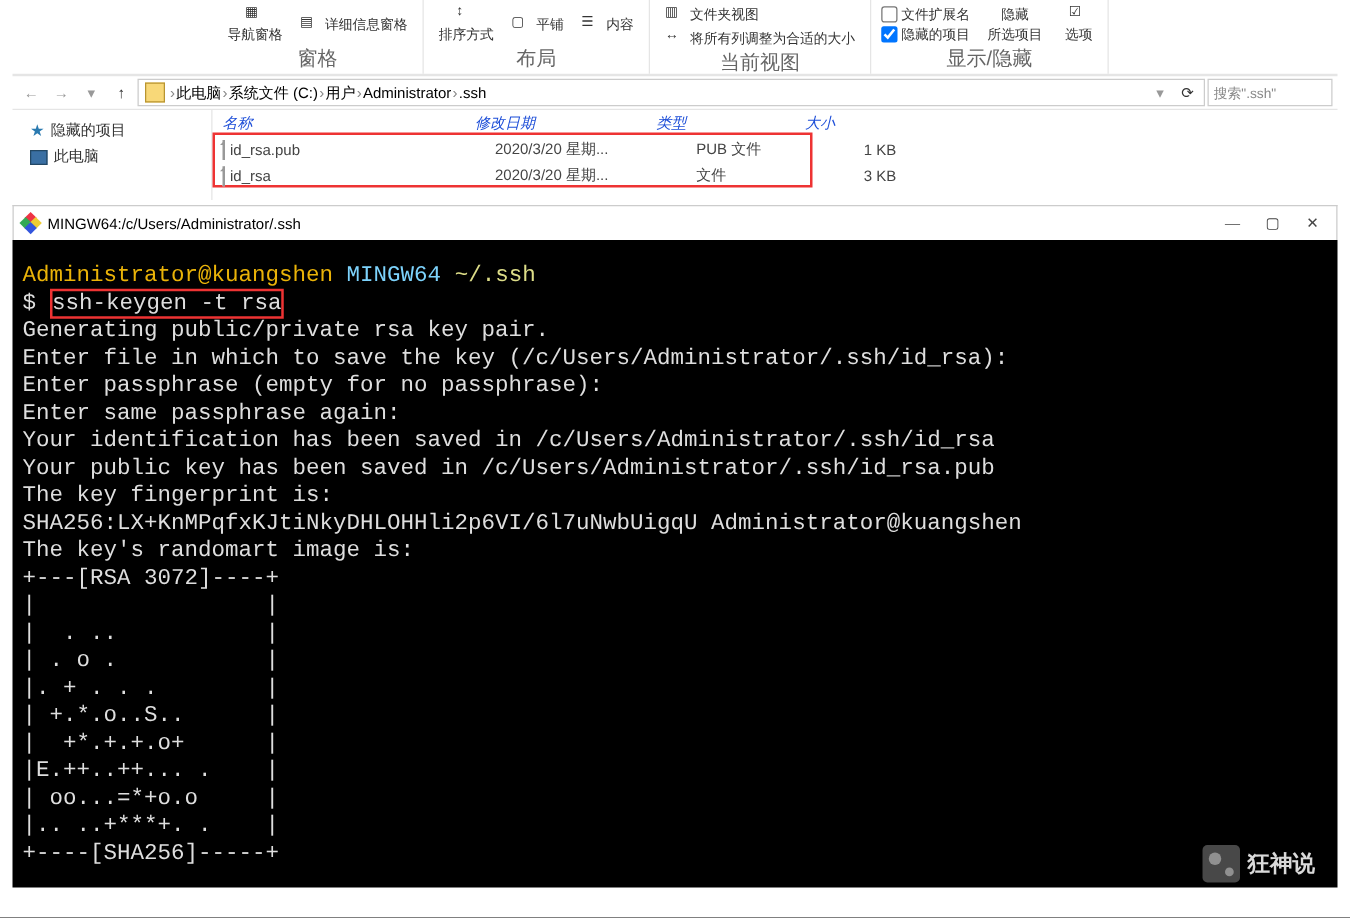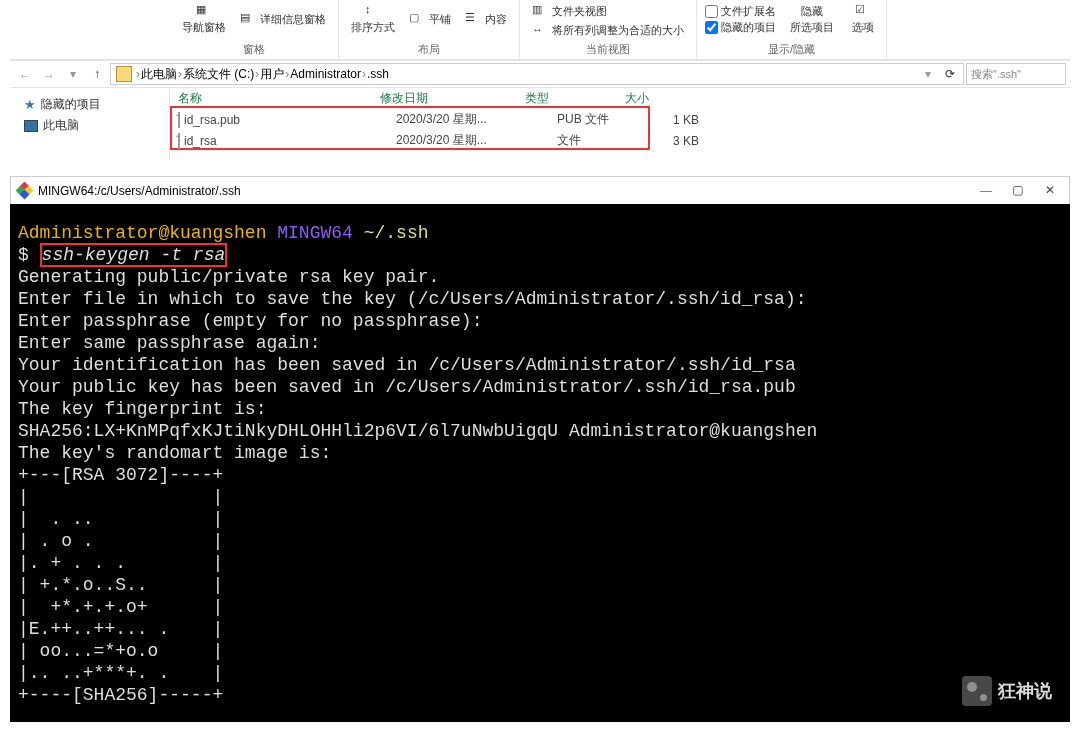--- a/index.html
+++ b/index.html
@@ -6,67 +6,67 @@
 body { font-family: "Microsoft YaHei", "Segoe UI", sans-serif; font-size: 12px; background: #fff; width: 1080px; height: 734px; position: relative; overflow: hidden; }
 .page-wrap { background: #fff; padding: 0 10px; }
 
 
 .ribbon { background: #fff; border-bottom: 1px solid #e5e5e5; height: 60px; display: flex; padding-left: 160px; }
 .ribbon-group { display: flex; flex-direction: column; align-items: center; border-right: 1px solid #e5e5e5; padding: 0 8px; height: 100%; justify-content: space-between; }
 .ribbon-items { display: flex; gap: 6px; align-items: center; padding-top: 2px; flex-wrap: wrap; max-width: 200px; }
 .ribbon-btn { display: flex; flex-direction: column; align-items: center; gap: 1px; font-size: 11px; color: #333; padding: 1px 4px; }
 .ribbon-btn.h { flex-direction: row; gap: 4px; }
 .ribbon-ico { width: 16px; height: 16px; display: inline-block; }
-.ribbon-label { font-size: 11px; color: #666; padding: 1px 0 2px; }
+.ribbon-label { font-size: 16px; color: #666; padding: 1px 0 2px; }
 .ribbon-check { font-size: 11px; color: #333; display: flex; align-items: center; gap: 3px; }
 
 
 .addrbar { display: flex; align-items: center; height: 28px; background: #fff; border-top: 1px solid #e5e5e5; border-bottom: 1px solid #e5e5e5; padding: 2px 4px; gap: 2px; }
 .nav-btn { width: 22px; height: 22px; display: flex; align-items: center; justify-content: center; color: #999; }
 .nav-btn.enabled { color: #333; }
 .crumbs { flex: 1; display: flex; align-items: center; border: 1px solid #ccc; height: 22px; padding: 0 2px; font-size: 12px; }
 .crumbs .ico { width: 16px; height: 16px; background: #f8d878; border: 1px solid #b89430; margin: 0 3px; }
 .crumb-sep { color: #888; padding: 0 1px; }
 .searchbox { width: 100px; border: 1px solid #ccc; height: 22px; padding: 0 4px; font-size: 11px; color: #888; display: flex; align-items: center; }
 
 
 .filearea { display: flex; height: 72px; background: #fff; }
 .sidebar { width: 160px; border-right: 1px solid #e5e5e5; padding: 6px 0 0 14px; }
 .side-item { display: flex; align-items: center; gap: 5px; font-size: 12px; color: #333; padding: 2px 0; }
 .star-ico { color: #2a7ab0; font-size: 13px; }
 .pc-ico { width: 14px; height: 12px; background: #3a6fa3; border: 1px solid #234764; }
 .filelist { flex: 1; position: relative; }
-.cols { display: flex; font-size: 12px; color: #15803d; padding: 2px 0; }
+.cols { display: flex; font-size: 12px; color: #1d4ed8; padding: 2px 0; font-style: italic; }
 .col-name { width: 210px; padding-left: 8px; }
 .col-date { width: 145px; }
 .col-type { width: 100px; }
-.col-size { width: 70px; text-align: left; padding-right: 8px; }
+.col-size { width: 70px; text-align: center; padding-right: 8px; }
 .highlight-box { position: absolute; border: 2px solid #e33; top: 18px; left: 0; width: 480px; height: 44px; pointer-events: none; }
 .file-row { display: flex; font-size: 12px; color: #444; padding: 2px 0; align-items: center; gap: 16px; }
 .file-ico { width: 14px; height: 16px; border: 1px solid #999; background: #fff; margin-right: 4px; position: relative; }
 .file-ico::after { content: ""; position: absolute; right: -1px; top: -1px; border-style: solid; border-width: 0 0 4px 4px; border-color: transparent transparent #999 transparent; }
 
 
-.terminal-wrap { margin-top: 16px; }
+.terminal-wrap { margin-top: 4px; }
 .term-title { background: #fff; border: 1px solid #ccc; border-bottom: none; height: 28px; display: flex; align-items: center; justify-content: space-between; padding: 0 4px 0 6px; font-size: 12px; }
 .term-title-left { display: flex; align-items: center; gap: 5px; }
 .term-logo { width: 16px; height: 16px; position: relative; }
 .term-logo span { position: absolute; width: 7px; height: 7px; }
 .term-logo .r { background:#e34; top:0; left:4px; transform:rotate(45deg);}
 .term-logo .g { background:#3a5; top:4px; left:0; transform:rotate(45deg);}
 .term-logo .y { background:#ec3; top:4px; left:8px; transform:rotate(45deg);}
 .term-logo .b { background:#35d; top:8px; left:4px; transform:rotate(45deg);}
 .term-controls { display: flex; gap: 2px; }
 .tctl { width: 30px; height: 22px; display: flex; align-items: center; justify-content: center; color: #444; font-family: "Segoe UI"; }
 .terminal { background: #000; color: #ccc; font-family: "Courier New", monospace; font-size: 18px; line-height: 22px; padding: 18px 8px 16px; white-space: pre; min-height: 500px; }
 .t-green { color: #eab308; }
-.t-purple { color: #8b5cf6; }
+.t-purple { color: #7dd3fc; }
 .t-yellow { color: #dd8; }
 .t-white { color: #dedede; }
-.cmd-hl { border: 2px solid #e33; font-style: italic; }
+.cmd-hl { border: 2px solid #e33; }
 
 
 .watermark { position: absolute; right: 28px; bottom: 28px; display: flex; align-items: center; gap: 6px; opacity: 0.85; }
 .wm-ico { width: 30px; height: 30px; background: #555; border-radius: 4px; position: relative; }
 .wm-ico::before { content:""; position:absolute; width:10px; height:10px; background:#aaa; border-radius:50%; left:5px; top:6px;}
 .wm-ico::after { content:""; position:absolute; width:7px; height:7px; background:#aaa; border-radius:50%; right:5px; bottom:5px;}
 .wm-text { color: #fff; font-size: 18px; font-weight: 600; text-shadow: 0 0 3px #000; }
 </style>
 </head>
 <body>

